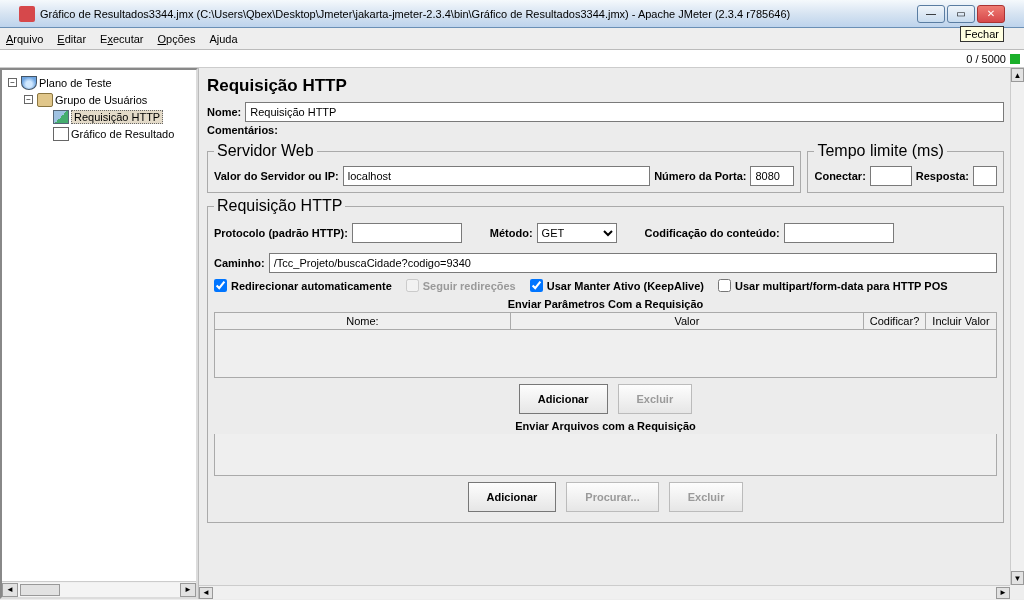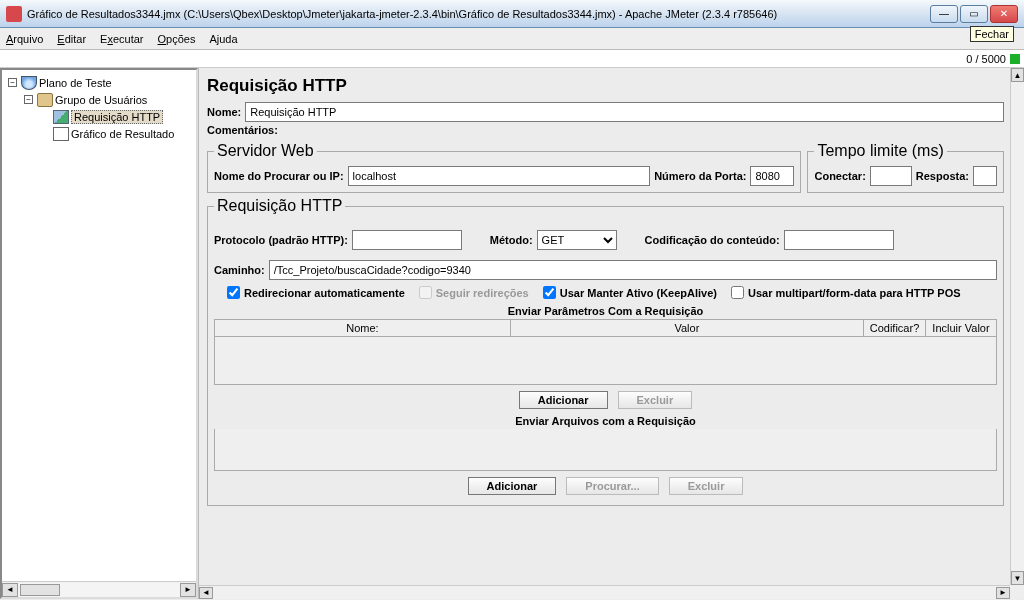--- a/index.html
+++ b/index.html
@@ -1,25 +1,25 @@
 <!DOCTYPE html>
 <html><head>
 <meta charset="utf-8">
 <style>
 * { box-sizing: border-box; margin: 0; padding: 0; font-family: 'Segoe UI', Tahoma, sans-serif; }
 body { width: 1024px; height: 600px; overflow: hidden; background: #ececec; font-size: 11px; }
 
 
-.titlebar { height: 28px; background: linear-gradient(#f5f9fc, #d7e4f2, #bdd3ec); display: flex; align-items: center; padding: 0 6px; border-bottom: 1px solid #6a8fb5; color: #000; }
+.titlebar { height: 28px; background: linear-gradient(#f5f9fc, #d7e4f2, #bdd3ec); display: flex; align-items: center; padding: 0 19px; border-bottom: 1px solid #6a8fb5; color: #000; }
 .titlebar-icon { width: 16px; height: 16px; background: #d6484b; display: inline-block; margin-right: 5px; border-radius: 2px; }
 .titlebar-text { flex: 1; white-space: nowrap; overflow: hidden; text-overflow: ellipsis; }
 .winbtns { display: flex; gap: 2px; }
 .winbtn { width: 28px; height: 18px; border: 1px solid #5a7da2; border-radius: 3px; background: linear-gradient(#f0f5fa,#c9dcef); display:flex; align-items:center; justify-content:center; font-size:10px; }
 .winbtn.close { background: linear-gradient(#ef7c73,#d6484b); border-color:#a33; color:#fff;}
-.tooltip { position: absolute; top: 26px; right: 10px; background: #ffffe1; border: 1px solid #333; padding: 1px 4px; font-size: 11px; z-index: 50; }
+.tooltip { position: absolute; top: 26px; right: 20px; background: #ffffe1; border: 1px solid #333; padding: 1px 4px; font-size: 11px; z-index: 50; }
 
 
 .menubar { height: 22px; background: #eeeeee; border-bottom: 1px solid #bbb; display: flex; align-items: center; padding: 0 6px; gap: 14px; color: #000; }
 .menubar span { cursor: default; }
 .menubar span u { text-decoration: underline; }
 
 
 .statusstrip { height: 18px; background: #fff; border-bottom: 1px solid #ccc; display: flex; justify-content: flex-end; align-items: center; padding: 0 4px; font-size: 11px; gap: 4px;}
 .led { width: 10px; height: 10px; background: #1bb02a; display: inline-block; }
 
@@ -55,31 +55,31 @@
 
 .heading { font-size: 17px; font-weight: bold; color:#000; margin-bottom:6px;}
 .row { display:flex; align-items:center; margin-bottom:2px; gap:4px;}
 .row label { font-weight: bold; }
 input[type=text]{ height:20px; border:1px solid #7a7a7a; padding:0 4px; font-size:11px; background:#fff;}
 .full { flex:1; }
 fieldset { border:1px solid #aaa; padding: 6px 6px 4px 6px; margin-top:4px; position:relative;}
 legend { padding:0 3px; font-size:16px; color:#000;}
 .topfs { display:flex; gap:6px; }
 .topfs fieldset:first-child { flex:1; }
-.checkrow { display:flex; align-items:center; gap:4px; margin:6px 13px; white-space: nowrap; overflow:hidden;}
+.checkrow { display:flex; align-items:center; gap:4px; margin:6px 0; white-space: nowrap; overflow:hidden;}
 .checkrow label { font-weight: bold;}
 input[type=checkbox]{width:13px;height:13px;}
 .disabledlbl { color:#999;}
 .sectionlbl { text-align:center; font-weight: bold; margin: 6px 0 2px 0;}
 .tablehdr { display:flex; border:1px solid #aaa; background:#efefef; height:18px;}
 .tablehdr > div { border-right:1px solid #aaa; padding:2px 4px; font-size:11px; text-align:center; display:flex;align-items:center;justify-content:center;}
 .tablebody { height:48px; background:#efefef; border:1px solid #aaa; border-top:none;}
 .tablebody2 { height:42px; background:#efefef; border:1px solid #aaa; border-top:none;}
 .btnrow { display:flex; justify-content:center; gap:10px; margin:6px 0;}
-.btn { height:18px; padding: 0 18px; border:1px solid #777; background:linear-gradient(#fdfdfd,#e6e6e6); font-weight:bold; font-size:11px;}
+.btn { height:30px; padding: 0 18px; border:1px solid #777; background:linear-gradient(#fdfdfd,#e6e6e6); font-weight:bold; font-size:11px;}
 .btn:disabled, .btn.dis { color:#9a9a9a; border-color:#bbb;}
 select { height:20px; border:1px solid #7a7a7a; background:#fff; font-size:11px;}
 </style>
 </head>
 <body>
 
 <div class="titlebar">
   <span class="titlebar-icon"></span>
   <span class="titlebar-text">Gráfico de Resultados3344.jmx (C:\Users\Qbex\Desktop\Jmeter\jakarta-jmeter-2.3.4\bin\Gráfico de Resultados3344.jmx) - Apache JMeter (2.3.4 r785646)</span>
   <div class="winbtns">
@@ -145,40 +145,40 @@
         <input type="text" class="full" value="Requisição HTTP" style="">
       </div>
       <div class="row">
         <label>Comentários:</label>
       </div>
 
       <div class="topfs">
         <fieldset>
           <legend>Servidor Web</legend>
           <div class="row">
-            <label>Nome do Procurar ou IP:</label>
+            <label>Valor do Servidor ou IP:</label>
             <input type="text" class="full" value="localhost" style="">
             <label>Número da Porta:</label>
             <input type="text" style="width: 44px;" value="8080">
           </div>
         </fieldset>
         <fieldset>
           <legend>Tempo limite (ms)</legend>
           <div class="row">
             <label>Conectar:</label>
             <input type="text" style="width: 42px;">
             <label>Resposta:</label>
             <input type="text" style="width: 24px;">
           </div>
         </fieldset>
       </div>
 
       <fieldset>
         <legend>Requisição HTTP</legend>
-        <div class="row" style="margin-top:9px;">
+        <div class="row" style="margin-top:2px;">
           <label>Protocolo (padrão HTTP):</label>
           <input type="text" style="width: 110px;">
           <span style="width:20px"></span>
           <label>Método:</label>
           <select style="width:80px"><option>GET</option></select>
           <span style="width:20px"></span>
           <label>Codificação do conteúdo:</label>
           <input type="text" style="width: 110px;">
         </div>
         <div class="row" style="margin-top:10px;">

